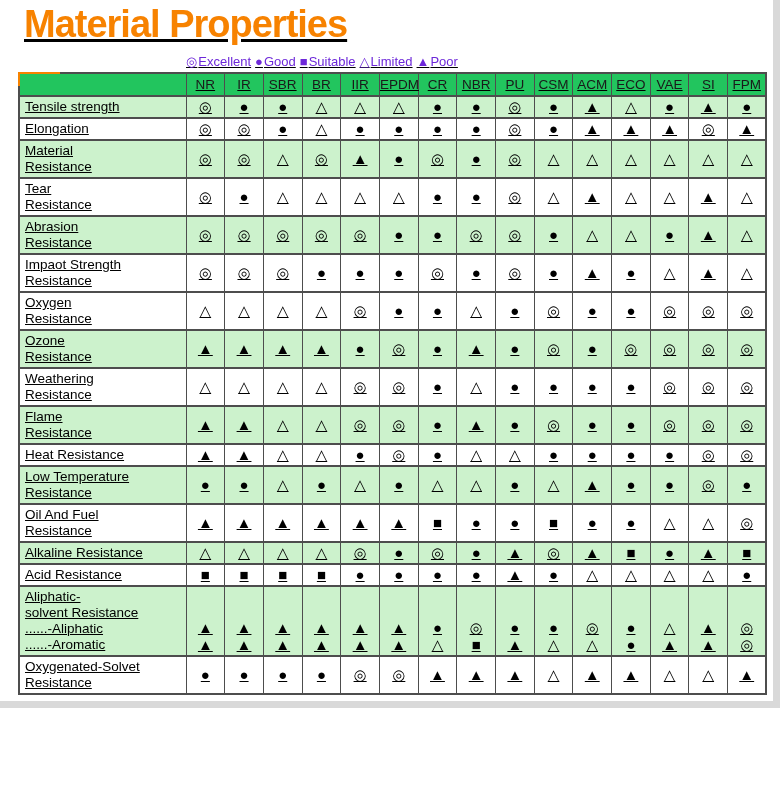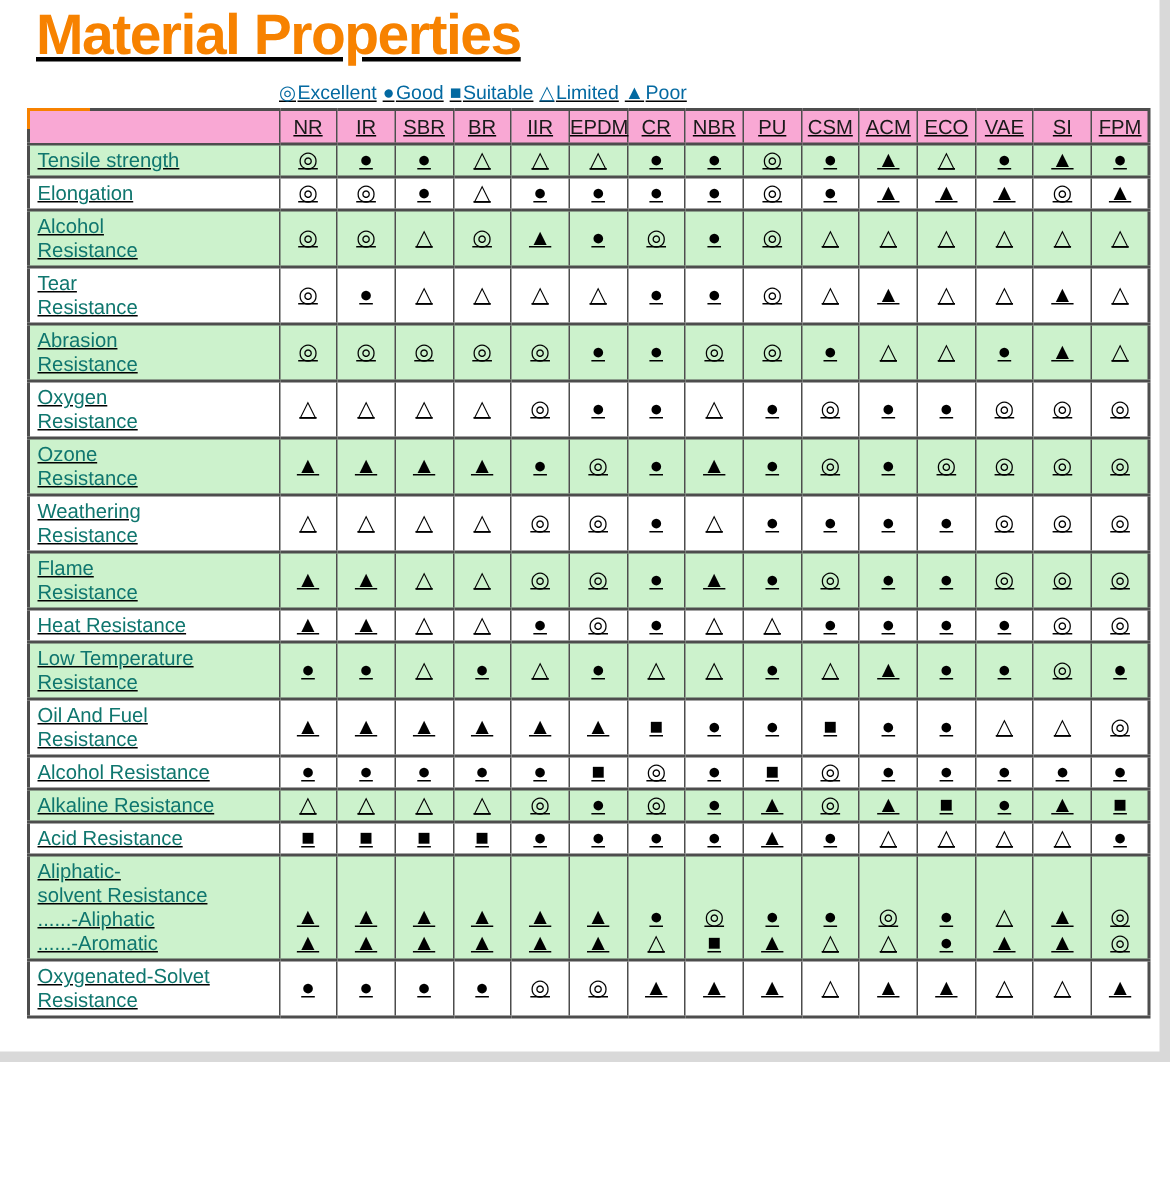--- a/index.html
+++ b/index.html
@@ -10,45 +10,45 @@
     overflow:hidden;
     text-decoration:underline;
   }
   .page-title {
     margin:1px 0 0 24px;
     font-size:38px; line-height:46px; font-weight:700;
     color:#f78200; letter-spacing:-1px;
   }
   .legend {
     margin:7px 0 3px 186px;
-    font-size:13px; color:#0369a1; white-space:nowrap;
+    font-size:13px; color:#6d28d9; white-space:nowrap;
   }
   .legend-item { margin-right:4px; }
   .legend-glyph { font-size:13px; margin-right:1px; }
   table.props {
     margin-left:18px; width:747px;
     border-collapse:collapse; table-layout:fixed;
     border:2px solid #4d4d4d;
   }
   table.props th, table.props td {
     border:1px solid #4d4d4d;
     border-top-width:2px; border-bottom-width:2px;
   }
   table.props th {
     height:23px; font-size:13.5px; font-weight:400; color:#1a1a1a;
-    background:#f9a8d4;
+    background:#22c55e;
   }
   th.corner { position:relative; }
   th.corner::before {
     content:""; position:absolute; top:-2px; left:-2px;
     width:40px; height:12px;
     border-top:2px solid #f78200; border-left:2px solid #f78200;
   }
   td.label {
-    font-size:13.5px; color:#0f766e; text-align:left;
+    font-size:13.5px; color:#000000; text-align:left;
     padding:2px 2px 2px 5px; line-height:16px; vertical-align:middle;
   }
   td.sym {
     text-align:center; vertical-align:middle;
     font-size:15px; color:#000; line-height:16px; padding:2px 0;
   }
   tr.green td { background:#ccf2cc; }
   tr.white td { background:#ffffff; }
   td.sym .stackwrap {
     display:flex; flex-direction:column; justify-content:flex-end;
@@ -145,21 +145,21 @@
           <td class="sym">◎</td>
           <td class="sym">●</td>
           <td class="sym">▲</td>
           <td class="sym">▲</td>
           <td class="sym">▲</td>
           <td class="sym">◎</td>
           <td class="sym">▲</td>
         </tr>
         <tr class="green">
           <td class="label">
-            <div>Alcohol</div>
+            <div>Material</div>
             <div>Resistance</div>
           </td>
           <td class="sym">◎</td>
           <td class="sym">◎</td>
           <td class="sym">△</td>
           <td class="sym">◎</td>
           <td class="sym">▲</td>
           <td class="sym">●</td>
           <td class="sym">◎</td>
           <td class="sym">●</td>
@@ -208,20 +208,41 @@
           <td class="sym">◎</td>
           <td class="sym">●</td>
           <td class="sym">△</td>
           <td class="sym">△</td>
           <td class="sym">●</td>
           <td class="sym">▲</td>
           <td class="sym">△</td>
         </tr>
         <tr class="white">
           <td class="label">
+            <div>Impaot Strength</div>
+            <div>Resistance</div>
+          </td>
+          <td class="sym">◎</td>
+          <td class="sym">◎</td>
+          <td class="sym">◎</td>
+          <td class="sym">●</td>
+          <td class="sym">●</td>
+          <td class="sym">●</td>
+          <td class="sym">◎</td>
+          <td class="sym">●</td>
+          <td class="sym">◎</td>
+          <td class="sym">●</td>
+          <td class="sym">▲</td>
+          <td class="sym">●</td>
+          <td class="sym">△</td>
+          <td class="sym">▲</td>
+          <td class="sym">△</td>
+        </tr>
+        <tr class="white">
+          <td class="label">
             <div>Oxygen</div>
             <div>Resistance</div>
           </td>
           <td class="sym">△</td>
           <td class="sym">△</td>
           <td class="sym">△</td>
           <td class="sym">△</td>
           <td class="sym">◎</td>
           <td class="sym">●</td>
           <td class="sym">●</td>
@@ -351,40 +372,20 @@
           <td class="sym">▲</td>
           <td class="sym">■</td>
           <td class="sym">●</td>
           <td class="sym">●</td>
           <td class="sym">■</td>
           <td class="sym">●</td>
           <td class="sym">●</td>
           <td class="sym">△</td>
           <td class="sym">△</td>
           <td class="sym">◎</td>
-        </tr>
-        <tr class="white">
-          <td class="label">
-            <div>Alcohol Resistance</div>
-          </td>
-          <td class="sym">●</td>
-          <td class="sym">●</td>
-          <td class="sym">●</td>
-          <td class="sym">●</td>
-          <td class="sym">●</td>
-          <td class="sym">■</td>
-          <td class="sym">◎</td>
-          <td class="sym">●</td>
-          <td class="sym">■</td>
-          <td class="sym">◎</td>
-          <td class="sym">●</td>
-          <td class="sym">●</td>
-          <td class="sym">●</td>
-          <td class="sym">●</td>
-          <td class="sym">●</td>
         </tr>
         <tr class="green">
           <td class="label">
             <div>Alkaline Resistance</div>
           </td>
           <td class="sym">△</td>
           <td class="sym">△</td>
           <td class="sym">△</td>
           <td class="sym">△</td>
           <td class="sym">◎</td>

